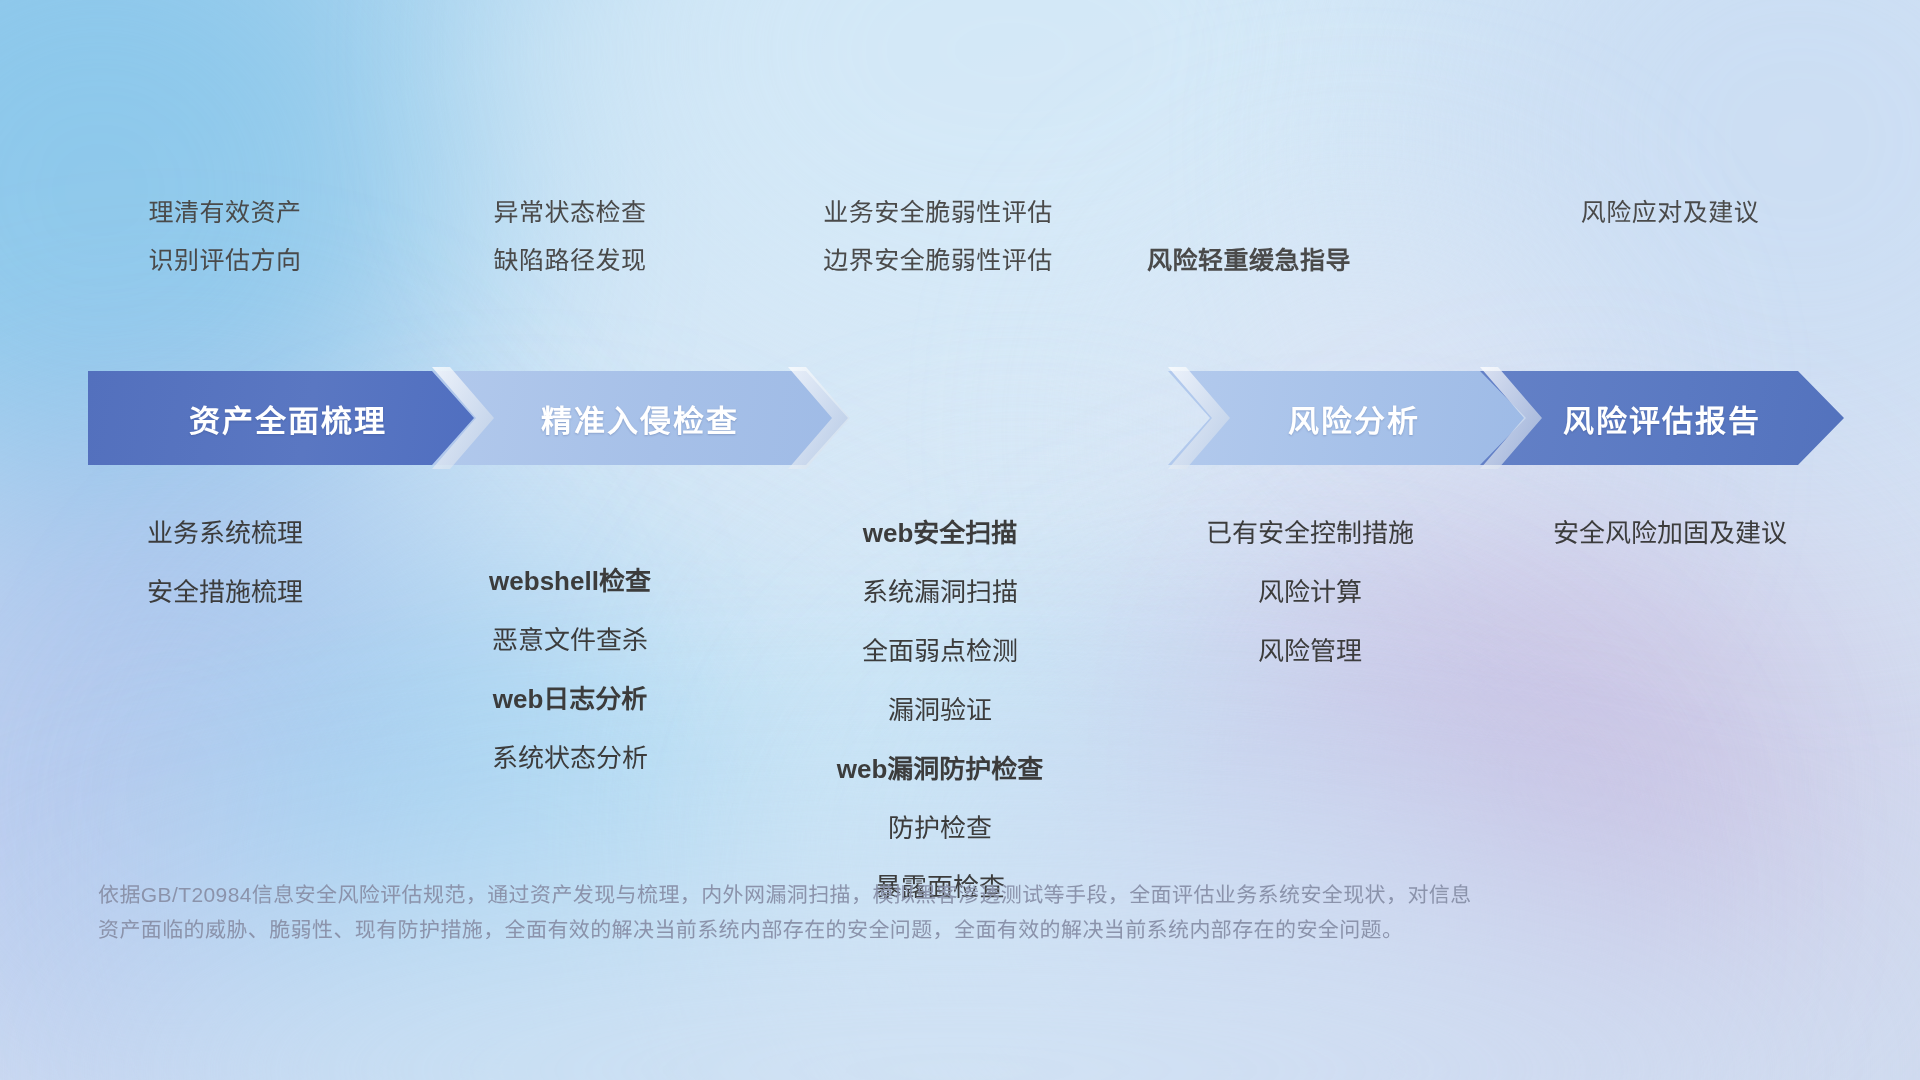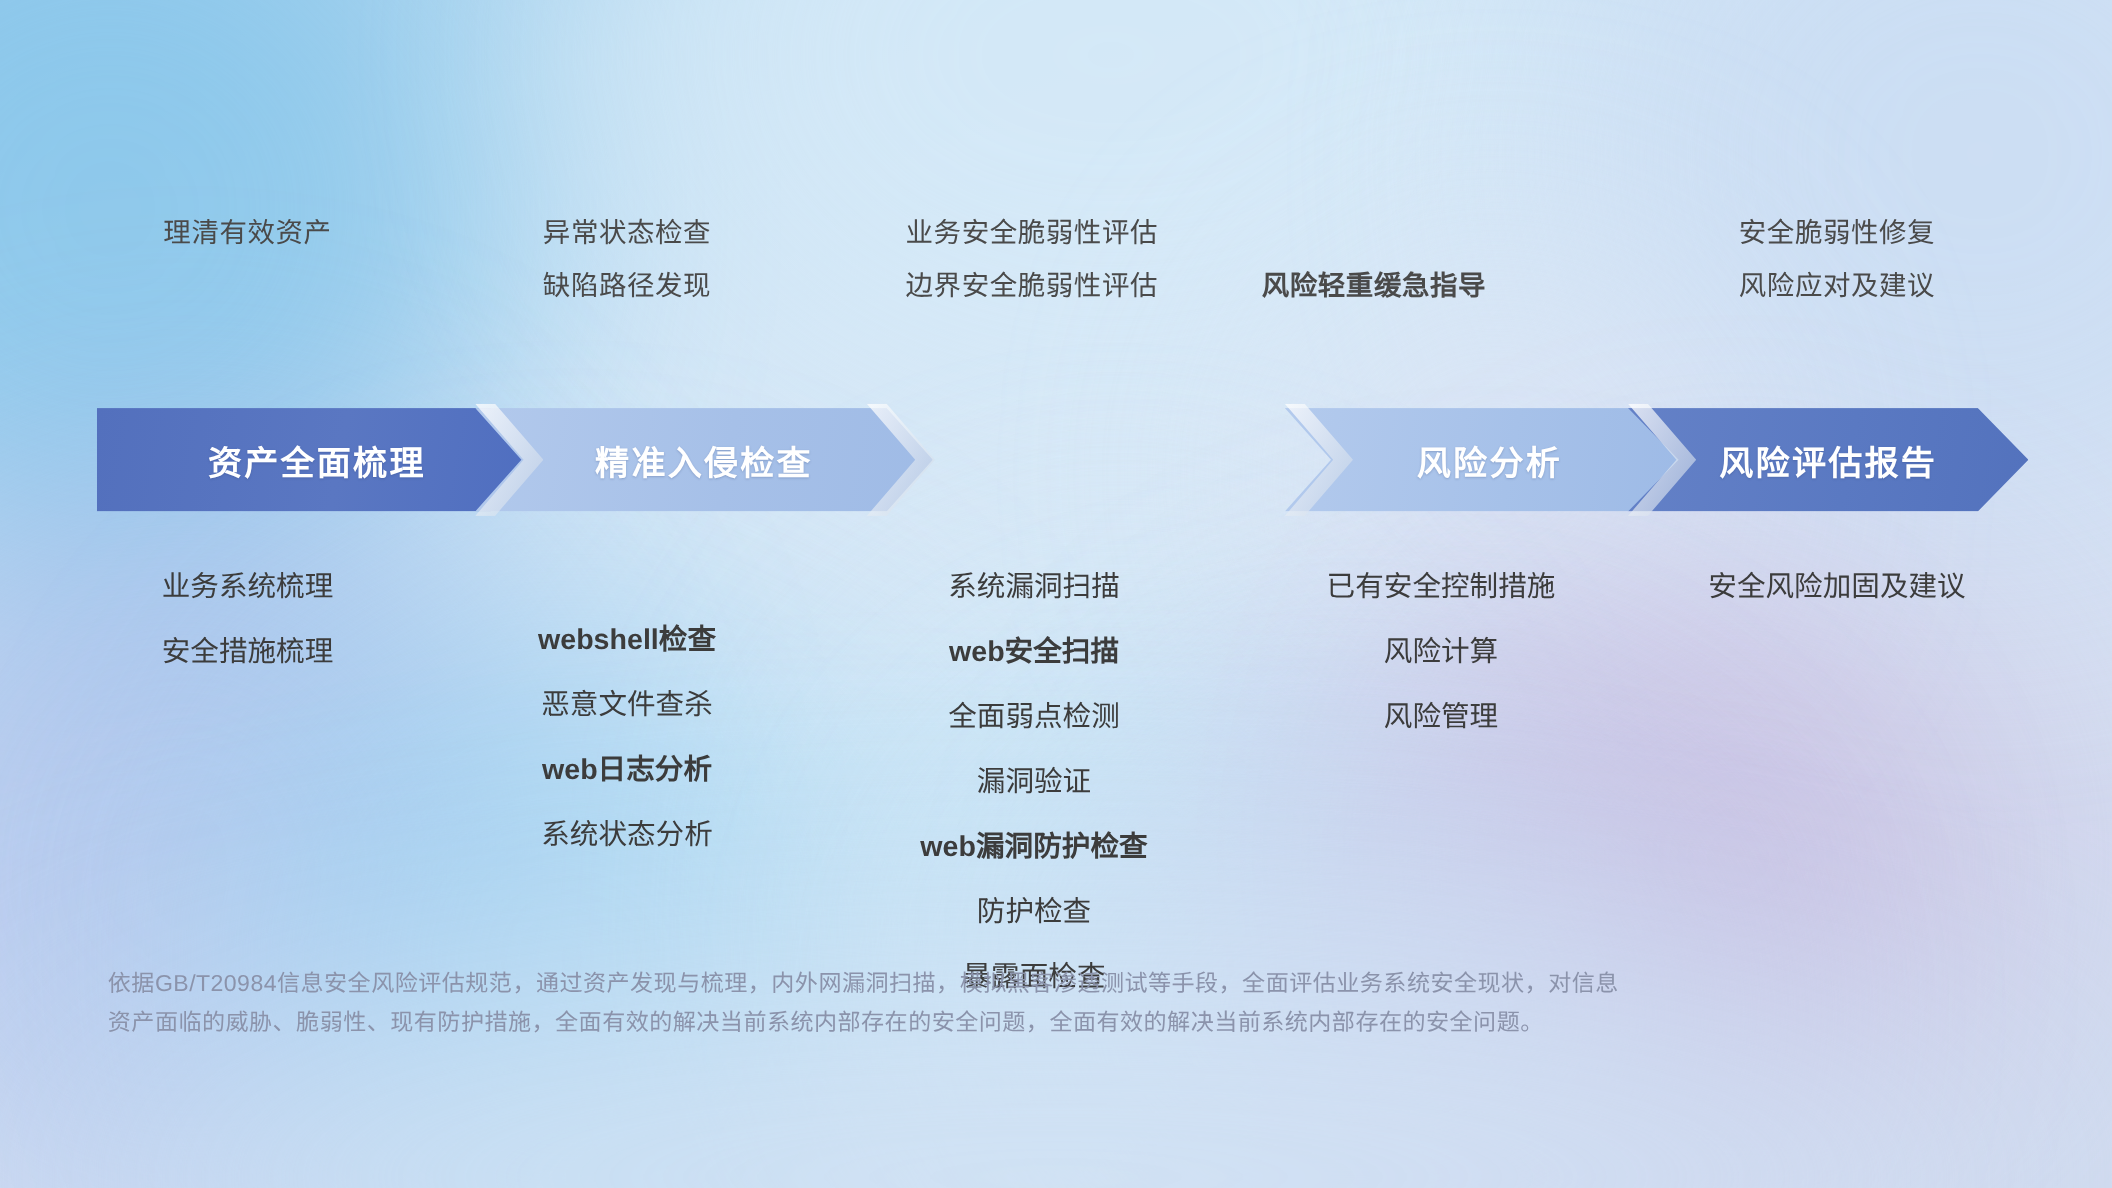--- a/index.html
+++ b/index.html
@@ -143,38 +143,38 @@
   <div class="blob b5"></div>
   <div class="blob b6"></div>
   <div class="blob b9"></div>
   <div class="blob b10"></div>
 </div>
 
 <div id="content">
 
   <div class="caption-col" style="left:60px; width:330px; top:188px;">
     <span class="ln">理清有效资产</span>
+    <span class="ln">识别评估方向</span>
   </div>
 
   <div class="caption-col" style="left:748px; width:380px; top:188px;">
     <span class="ln">业务安全脆弱性评估</span>
     <span class="ln">边界安全脆弱性评估</span>
   </div>
 
   <div class="caption-col" style="left:405px; width:330px; top:188px;">
     <span class="ln">异常状态检查</span>
     <span class="ln">缺陷路径发现</span>
   </div>
 
   <div class="caption-col" style="left:1059px; width:380px; top:236px;font-weight:bold;">
     <span class="ln">风险轻重缓急指导</span>
   </div>
 
   <div class="caption-col" style="left:1480px; width:380px; top:188px;">
-    <span class="ln">安全脆弱性修复</span>
     <span class="ln">风险应对及建议</span>
   </div>
 
   <div id="chevron-band">
 
     <div class="joint" style="left:344px;"></div>
     <div class="joint" style="left:700px;"></div>
     <div class="joint" style="left:1080px;"></div>
     <div class="joint" style="left:1392px;"></div>
 
@@ -210,22 +210,22 @@
   </div>
 
   <div class="item-col" style="left:405px; width:330px; top:513px;margin-top:48px;">
     <span class="it" style="font-weight:bold;">webshell检查</span>
     <span class="it">恶意文件查杀</span>
     <span class="it" style="font-weight:bold;">web日志分析</span>
     <span class="it">系统状态分析</span>
   </div>
 
   <div class="item-col" style="left:760px; width:360px; top:513px;">
+    <span class="it" style="font-weight:bold;">web安全扫描</span>
     <span class="it">系统漏洞扫描</span>
-    <span class="it" style="font-weight:bold;">web安全扫描</span>
     <span class="it">全面弱点检测</span>
     <span class="it">漏洞验证</span>
     <span class="it" style="font-weight:bold;">web漏洞防护检查</span>
     <span class="it">防护检查</span>
     <span class="it">暴露面检查</span>
   </div>
 
   <div class="item-col" style="left:1130px; width:360px; top:513px;">
     <span class="it">已有安全控制措施</span>
     <span class="it">风险计算</span>

